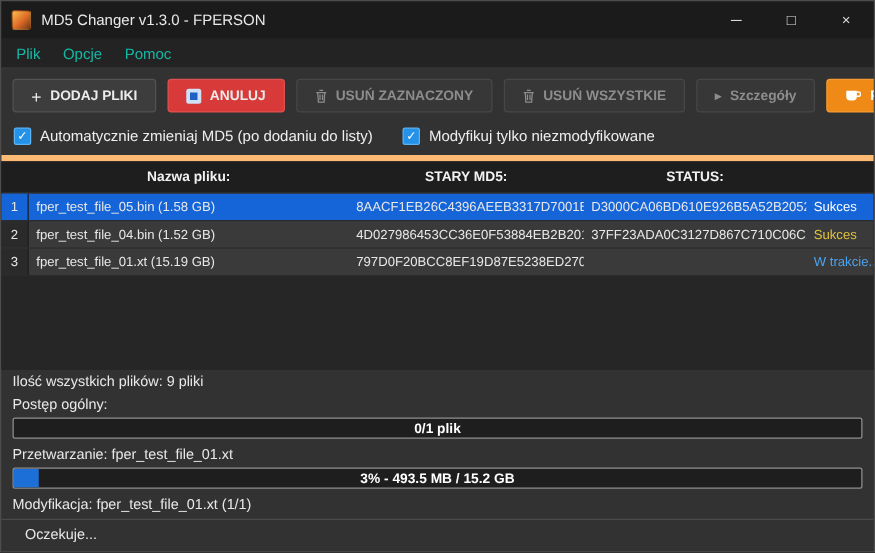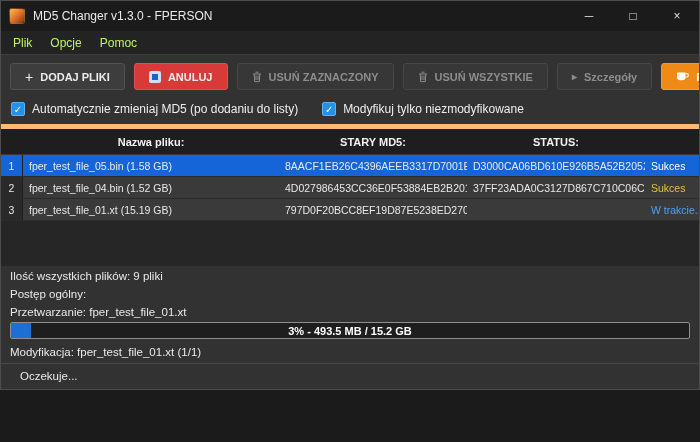--- a/index.html
+++ b/index.html
@@ -1,29 +1,29 @@
 <!DOCTYPE html>
 <html><head>
 <meta charset="utf-8">
 <style>
   *{box-sizing:border-box;margin:0;padding:0}
   html,body{width:700px;height:442px}
   body{font-family:"Liberation Sans","DejaVu Sans",sans-serif;background:#1b1b1b;}
-  .window{width:700px;height:390px;border:1px solid #4d4d4d;display:flex;flex-direction:column;background:#323232;color:#e6e6e6;overflow:hidden}
+  .window{width:700px;height:442px;border:1px solid #4d4d4d;display:flex;flex-direction:column;background:#323232;color:#e6e6e6;overflow:hidden}
 
   
   .titlebar{flex:0 0 30px;background:#1b1b1b;display:flex;align-items:center;padding-left:8px}
   .app-icon{width:16px;height:16px;border-radius:3px;background:linear-gradient(135deg,#f8c04a 0%,#e06a28 55%,#6e3a14 100%);border:1px solid #00000055;margin-right:8px;flex:0 0 16px}
   .title-text{font-size:12px;color:#eaeaea}
   .win-controls{margin-left:auto;display:flex;height:100%}
   .win-btn{width:44px;height:100%;display:flex;align-items:center;justify-content:center;font-size:12px;color:#dcdcdc;cursor:pointer}
 
   
   .menubar{flex:0 0 24px;background:#232323;display:flex;align-items:center;padding:0 3px;border-bottom:1px solid #3c3c3c}
-  .menu-item{font-size:12px;color:#bef264;padding:3px 9px;cursor:pointer}
+  .menu-item{font-size:12px;color:#14b8a6;padding:3px 9px;cursor:pointer}
 
   
   .toolbar{flex:0 0 auto;display:flex;align-items:center;gap:9px;padding:8px 9px}
   .btn{height:27px;display:inline-flex;align-items:center;justify-content:center;gap:7px;padding:0 14px;font-size:11px;font-weight:bold;border-radius:3px;background:#3d3d3d;border:1px solid #525252;color:#ececec;cursor:pointer;white-space:nowrap}
   .btn.disabled{color:#8d8d8d;background:#373737;border-color:#474747}
   .btn-cancel{background:#d83a3a;border-color:#e05050}
   .btn-coffee{background:#f08a16;border-color:#f59b33;margin-left:auto;color:#fff}
   .plus-glyph{font-size:14px;font-weight:normal;line-height:1}
   .stop-icon{width:12px;height:12px;border-radius:2px;background:#cfe0f7;display:inline-flex;align-items:center;justify-content:center;flex:0 0 12px}
   .stop-icon::after{content:"";width:6px;height:6px;background:#1e62c8}
@@ -150,20 +150,24 @@
       <div class="cell"></div>
       <div class="cell" style="color: rgb(77, 163, 240);">W trakcie...</div>
     </div>
 
     <div class="t-filler"></div>
   </div>
 
   <div class="info-line">Ilość wszystkich plików: 9 pliki</div>
   <div class="info-line">Postęp ogólny:</div>
 
+  <div class="pbar">
+    <div class="fill" style="width: 0%;"></div>
+    <div class="ptext">0/1 plik</div>
+  </div>
 
   <div class="info-line">Przetwarzanie: fper_test_file_01.xt</div>
 
   <div class="pbar">
     <div class="fill" style="width: 3%;"></div>
     <div class="ptext">3% - 493.5 MB / 15.2 GB</div>
   </div>
 
   <div class="info-line">Modyfikacja: fper_test_file_01.xt (1/1)</div>
 

